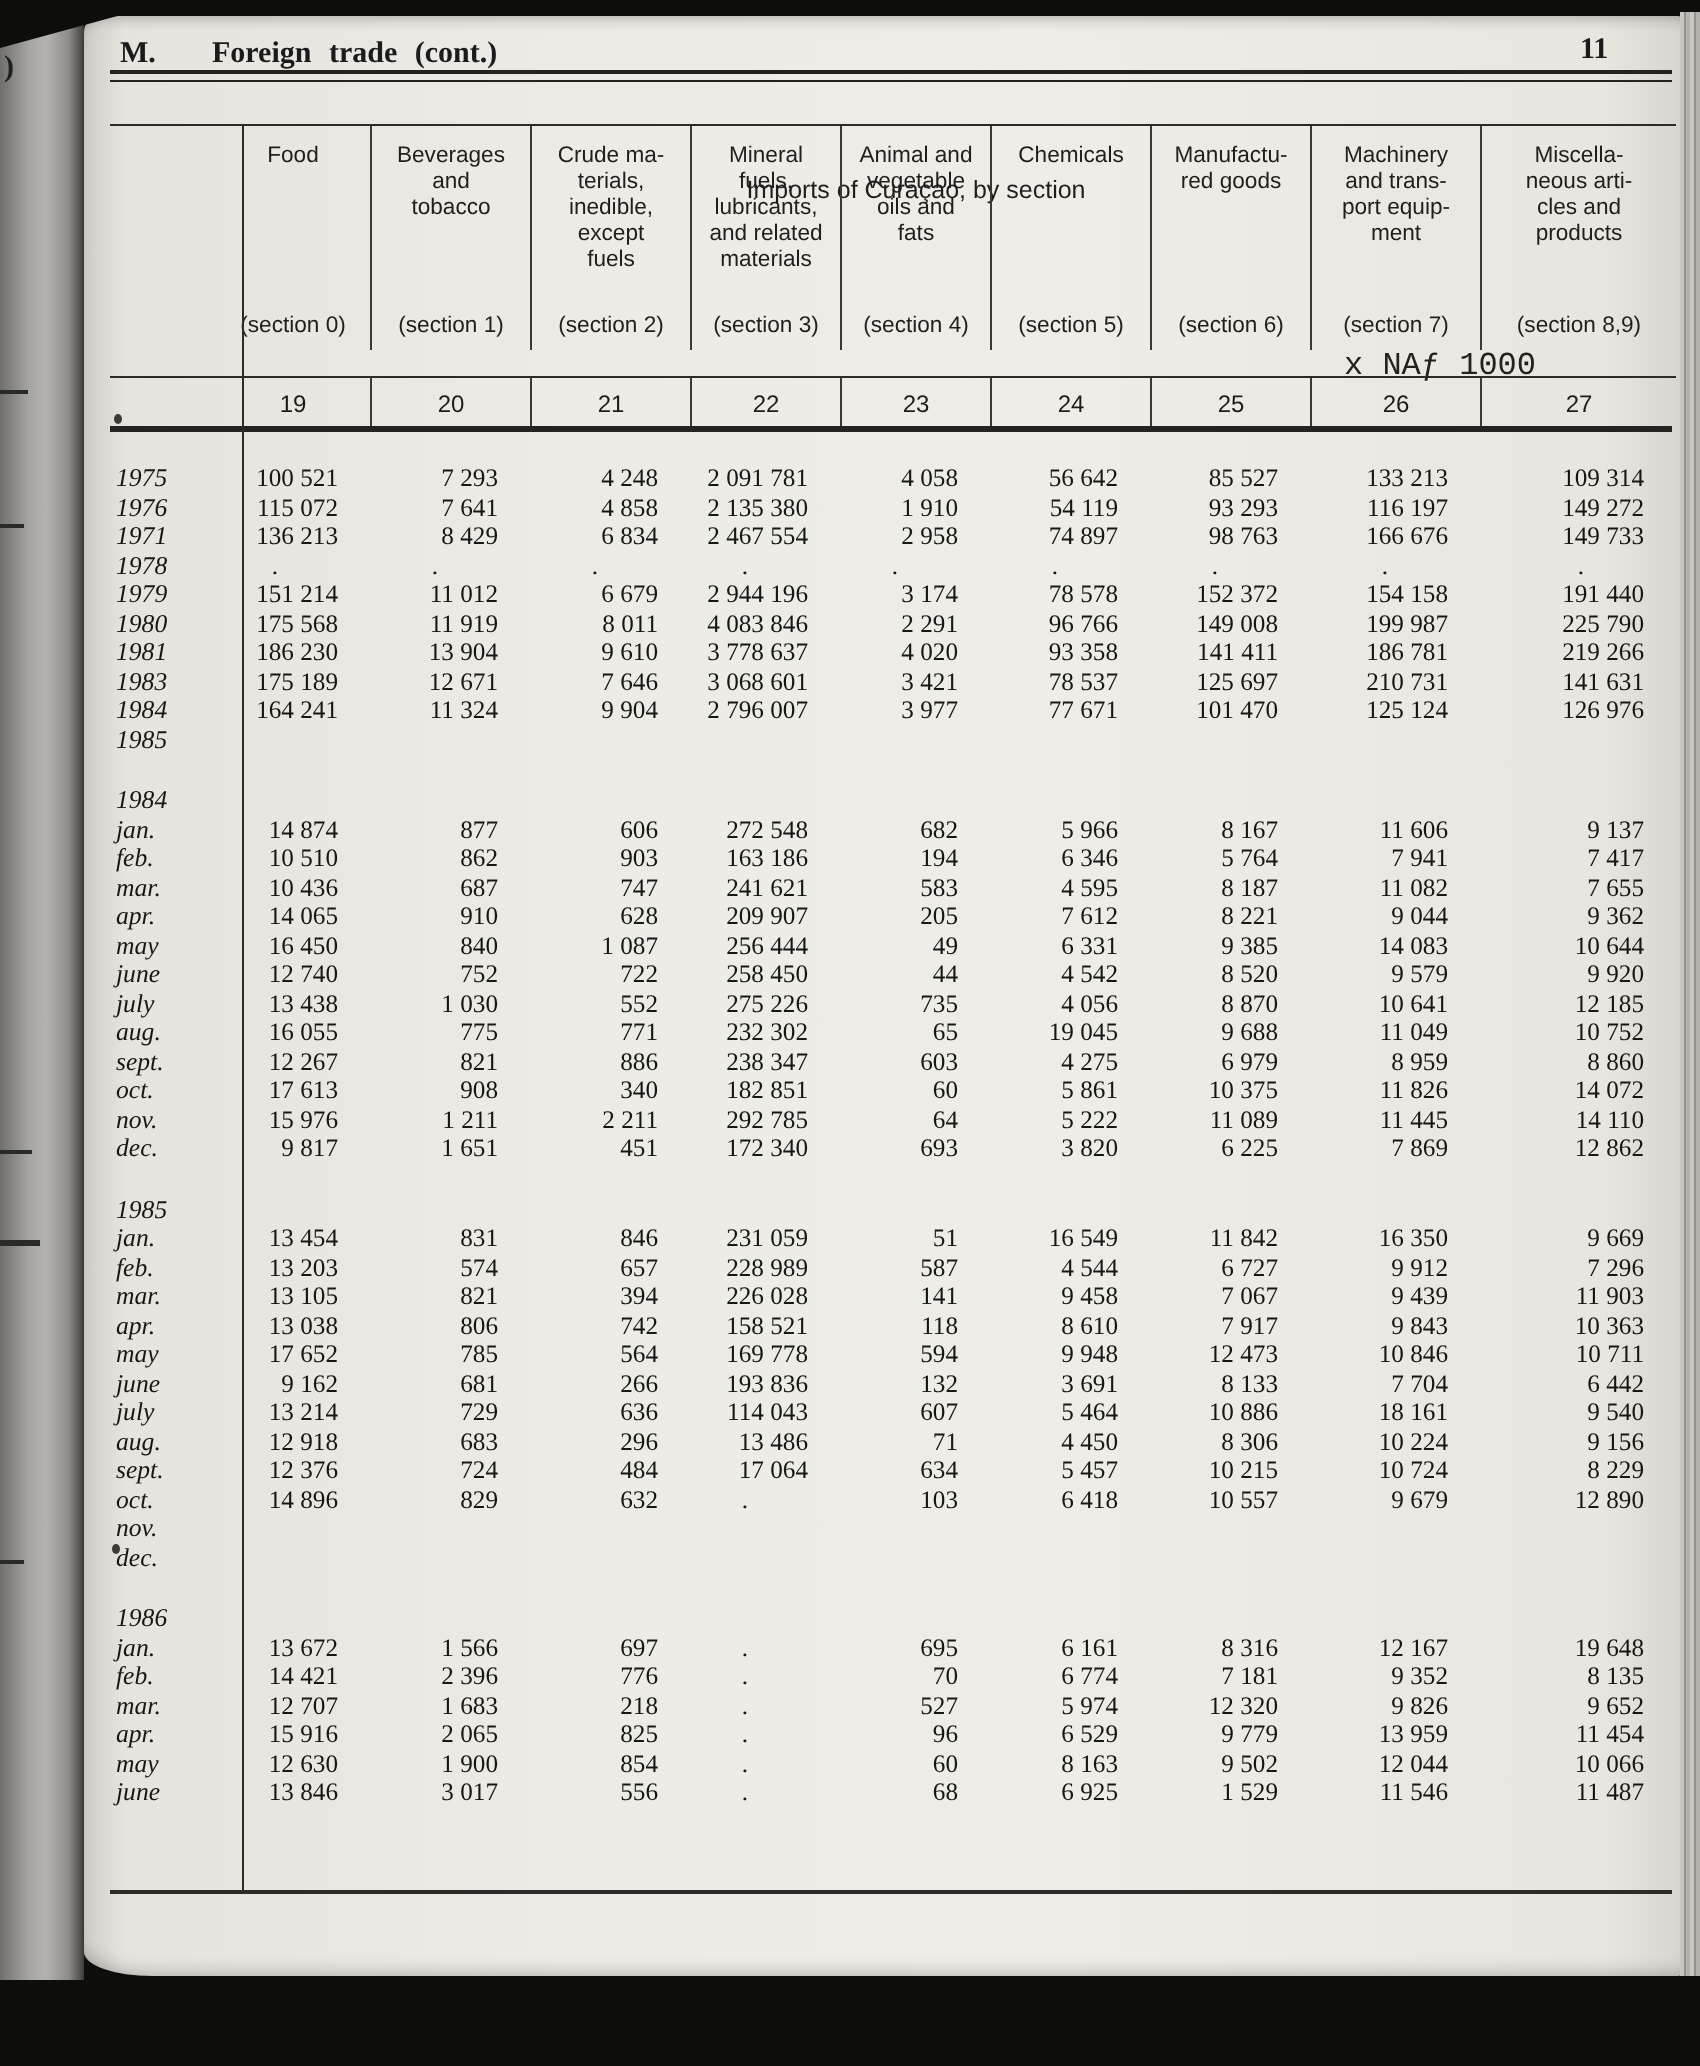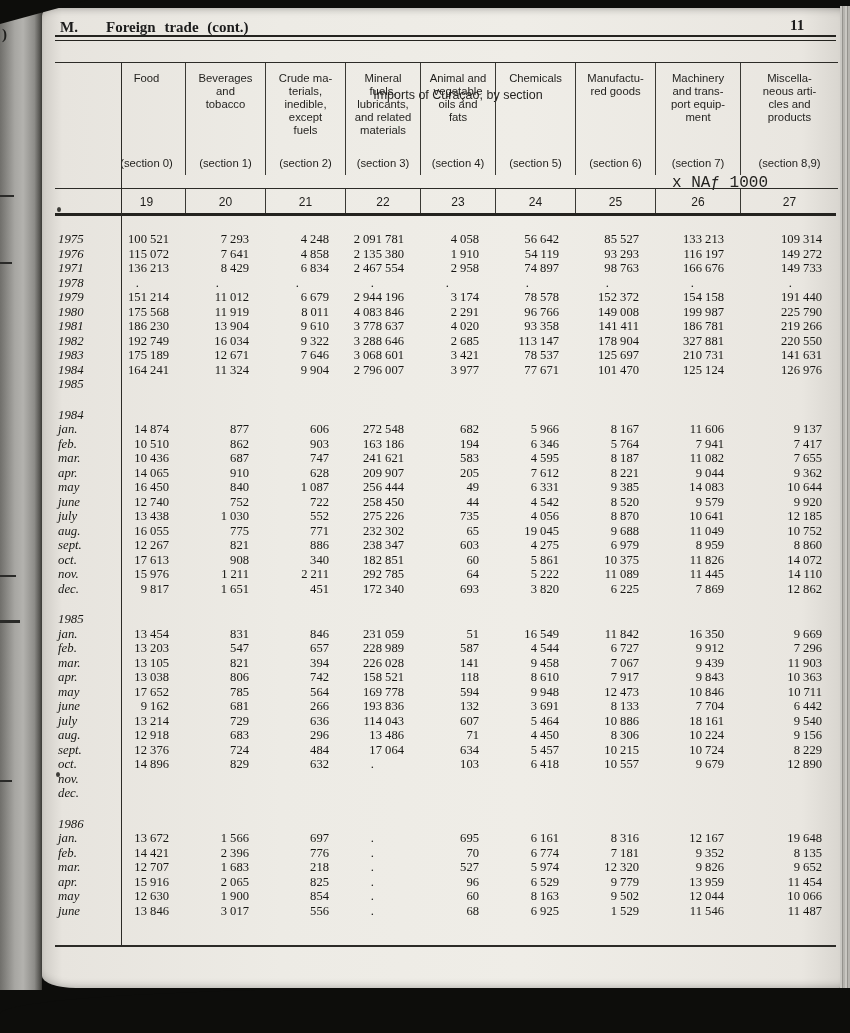--- a/index.html
+++ b/index.html
@@ -280,32 +280,20 @@
           <div class="cell">13 904</div>
           <div class="cell">9 610</div>
           <div class="cell">3 778 637</div>
           <div class="cell">4 020</div>
           <div class="cell">93 358</div>
           <div class="cell">141 411</div>
           <div class="cell">186 781</div>
           <div class="cell">219 266</div>
         </div>
         <div class="grid row">
-          <div class="stub-cell">1982</div>
-          <div class="cell">192 749</div>
-          <div class="cell">16 034</div>
-          <div class="cell">9 322</div>
-          <div class="cell">3 288 646</div>
-          <div class="cell">2 685</div>
-          <div class="cell">113 147</div>
-          <div class="cell">178 904</div>
-          <div class="cell">327 881</div>
-          <div class="cell">220 550</div>
-        </div>
-        <div class="grid row">
           <div class="stub-cell">1983</div>
           <div class="cell">175 189</div>
           <div class="cell">12 671</div>
           <div class="cell">7 646</div>
           <div class="cell">3 068 601</div>
           <div class="cell">3 421</div>
           <div class="cell">78 537</div>
           <div class="cell">125 697</div>
           <div class="cell">210 731</div>
           <div class="cell">141 631</div>
@@ -496,21 +484,21 @@
           <div class="cell">231 059</div>
           <div class="cell">51</div>
           <div class="cell">16 549</div>
           <div class="cell">11 842</div>
           <div class="cell">16 350</div>
           <div class="cell">9 669</div>
         </div>
         <div class="grid row">
           <div class="stub-cell">feb.</div>
           <div class="cell">13 203</div>
-          <div class="cell">547</div>
+          <div class="cell">574</div>
           <div class="cell">657</div>
           <div class="cell">228 989</div>
           <div class="cell">587</div>
           <div class="cell">4 544</div>
           <div class="cell">6 727</div>
           <div class="cell">9 912</div>
           <div class="cell">7 296</div>
         </div>
         <div class="grid row">
           <div class="stub-cell">mar.</div>

